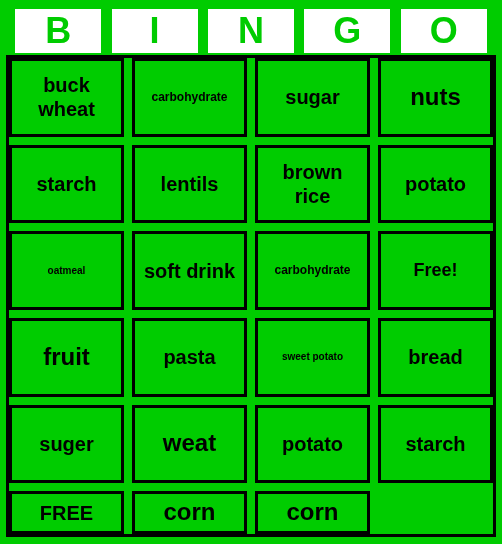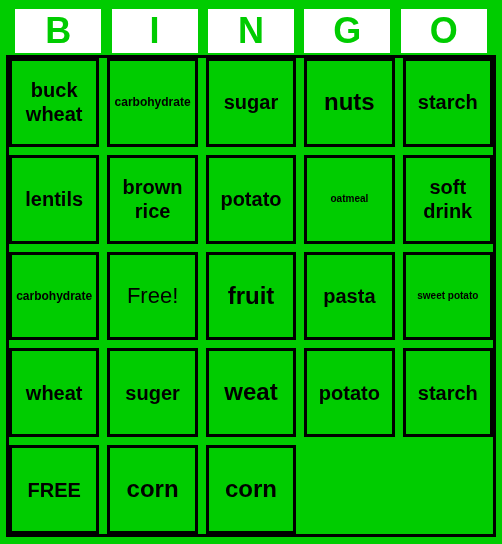--- a/index.html
+++ b/index.html
@@ -30,21 +30,21 @@
       font-size: 36px;
       font-weight: bold;
       color: #00cc00;
       background: white;
       width: 86px;
       text-align: center;
       line-height: 44px;
     }
     .bingo-grid {
       display: grid;
-      grid-template-columns: repeat(5, 1fr);
+      grid-template-columns: repeat(4, 1fr);
       grid-template-rows: repeat(5, 1fr);
       flex: 1;
       border: 3px solid black;
       gap: 8px;
     }
     .bingo-cell {
       border: 3px solid black;
       background: #00cc00;
       display: flex;
       justify-content: center;
@@ -57,22 +57,22 @@
       line-height: 1.2;
     }
     .bingo-cell.large-text {
       font-size: 20px;
     }
     .bingo-cell.small-text {
       font-size: 12px;
       font-weight: bold;
     }
     .bingo-cell.free {
-      font-size: 22px;
-      font-weight: normal;
+      font-size: 18px;
+      font-weight: bold;
     }
     .bingo-cell.xl-text {
       font-size: 24px;
       font-weight: bold;
     }
   </style>
 </head>
 <body>
 
 <div class="bingo-card">
@@ -94,21 +94,21 @@
       <div class="bingo-cell large-text">lentils</div>
       <div class="bingo-cell large-text">brown rice</div>
       <div class="bingo-cell large-text">potato</div>
       <div class="bingo-cell">oatmeal</div>
       <div class="bingo-cell large-text">soft drink</div>
       <div class="bingo-cell small-text">carbohydrate</div>
       <div class="bingo-cell free">Free!</div>
       <div class="bingo-cell xl-text">fruit</div>
       <div class="bingo-cell large-text">pasta</div>
       <div class="bingo-cell">sweet potato</div>
-      <div class="bingo-cell large-text">wheat</div>
+      <div class="bingo-cell large-text">bread</div>
       <div class="bingo-cell large-text">suger</div>
       <div class="bingo-cell xl-text">weat</div>
       <div class="bingo-cell large-text">potato</div>
       <div class="bingo-cell large-text">starch</div>
       <div class="bingo-cell large-text">FREE</div>
       <div class="bingo-cell xl-text">corn</div>
       <div class="bingo-cell xl-text">corn</div>
     </div>
 </div>
 

